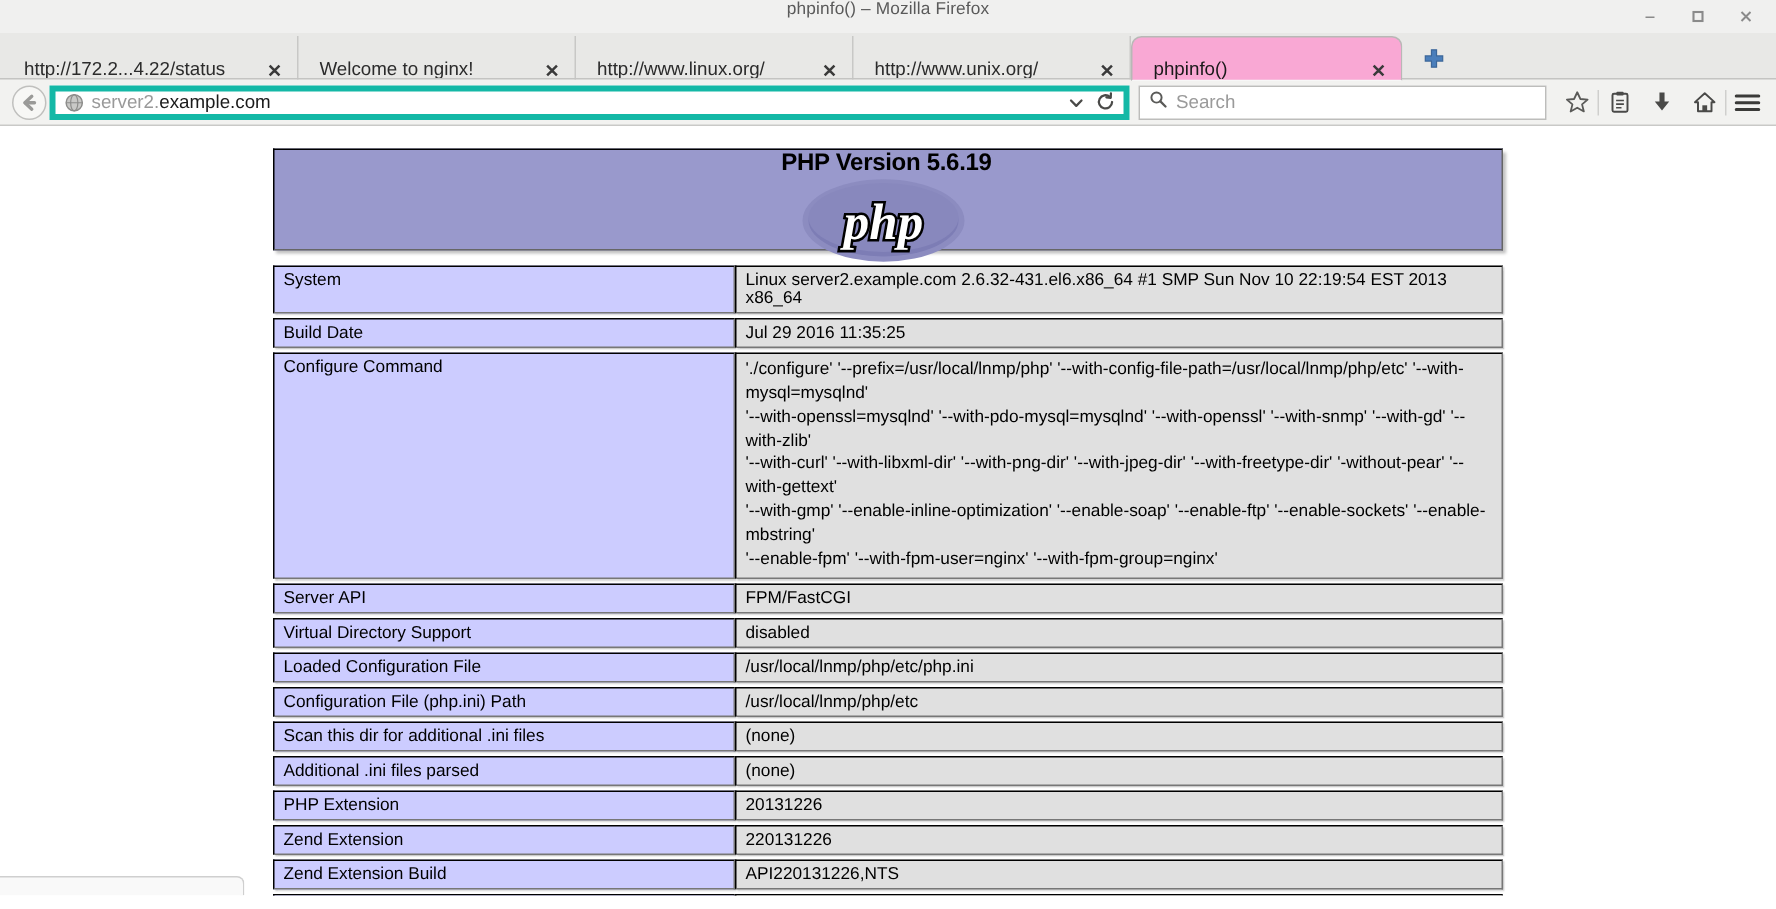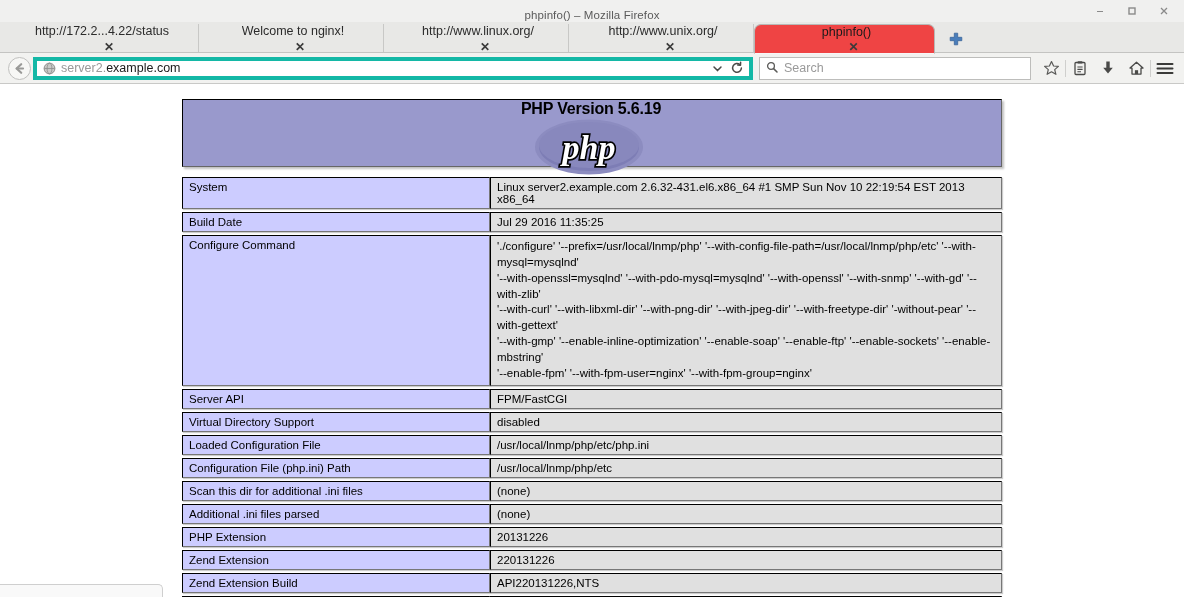--- a/index.html
+++ b/index.html
@@ -9,21 +9,21 @@
     font-family: "Liberation Sans", sans-serif;
     background: #ffffff;
   }
 
   
   .titlebar {
     height: 22px;
     background: #f0f0ef;
     position: relative;
     display: flex;
-    align-items: flex-end;
+    align-items: flex-start;
     justify-content: center;
     border-bottom: 1px solid #f0f0ef;
   }
   .titlebar-text {
     font-size: 11.5px;
     color: #5a5a5a;
     letter-spacing: 0.1px;
   }
   .win-controls {
     position: absolute;
@@ -53,45 +53,44 @@
     position: relative;
   }
   .tabbar::after {
     content:"";
     position:absolute; left:0; right:0; bottom:0;
     height:1px; background:#c4c4c2;
   }
   .tab {
     height: 29px;
     display: flex;
-    align-items: center;
+    align-items: flex-end;
     padding: 0 10px 0 14px;
     font-size: 12.5px;
     color: #2b2b2b;
     position: relative;
     min-width: 60px;
     border-right: 1px solid #c8c8c6;
     white-space: nowrap;
-    flex-direction: column;
   }
   .tab .tab-label {
     flex: 1 1 auto;
     overflow: hidden;
     text-overflow: ellipsis;
     max-width: 150px;
   }
   .tab .tab-close {
     margin-left: 14px;
     font-size: 12px;
     color: #3a3a3a;
     font-weight: bold;
     line-height: 1;
   }
   .tab.active {
-    background: #ef4444;
+    background: #f9a8d4;
     border: 1px solid #b8b8b6;
     border-bottom: 1px solid #f7f7f7;
     border-top-left-radius: 7px;
     border-top-right-radius: 7px;
     height: 30px;
     z-index: 3;
     margin-bottom: -1px;
     color: #1a1a1a;
   }
   .newtab {

